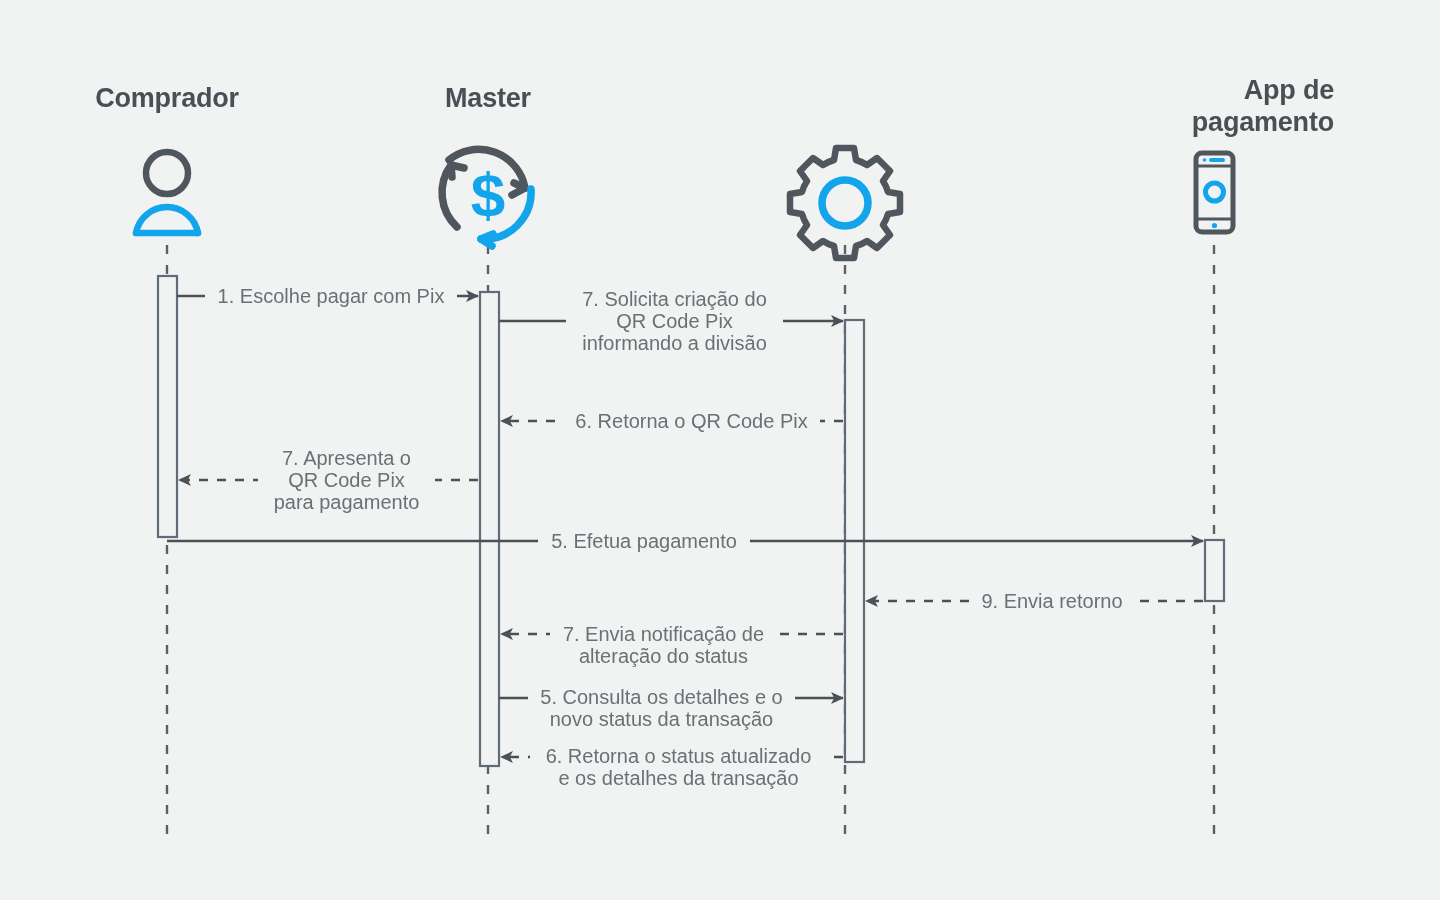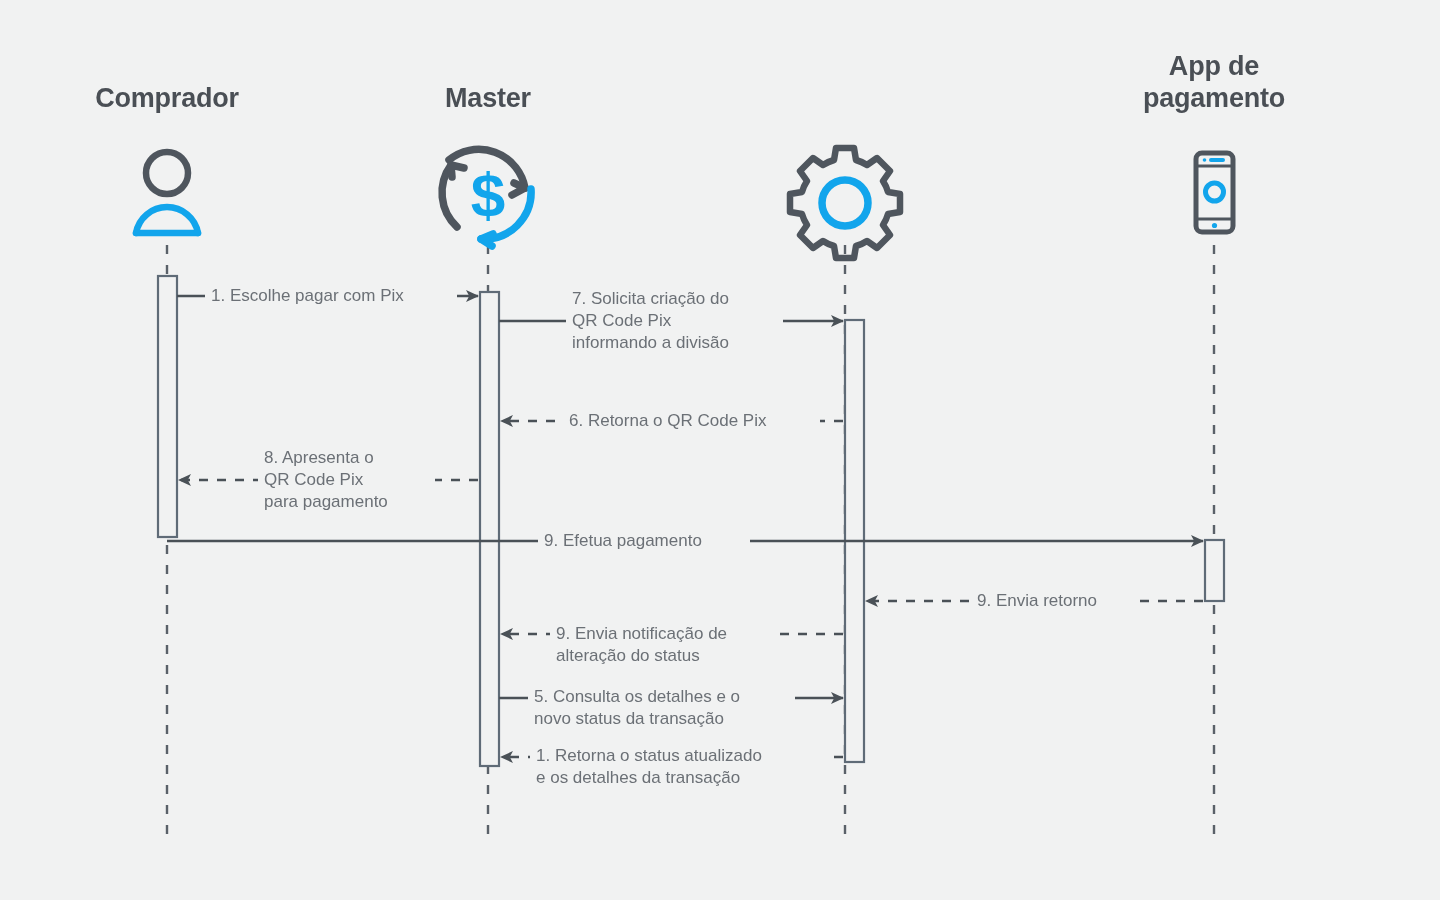--- a/index.html
+++ b/index.html
@@ -30,23 +30,23 @@
     text-align: center;
     font-weight: bold;
     color: #4a4f55;
     font-size: 27px;
     line-height: 32px;
     letter-spacing: -0.2px;
     white-space: pre-line;
   }
   .msg-label {
     position: absolute;
-    text-align: left;
+    text-align: center;
     color: #6b7076;
-    font-size: 17px;
+    font-size: 20px;
     line-height: 22px;
     white-space: pre-line;
     background: #f1f2f2;
     padding: 0 6px;
   }
 </style>
 </head>
 <body>
 
 <div id="stage">
@@ -131,41 +131,41 @@
       <line x1="1196" y1="219" x2="1233" y2="219" stroke="#4f565e" stroke-width="3"></line>
       <rect x="1209" y="158" width="16" height="4" rx="2" fill="#12a5ec"></rect>
       <circle cx="1204.5" cy="160" r="1.8" fill="#12a5ec"></circle>
       <circle cx="1214.5" cy="192" r="9" fill="none" stroke="#12a5ec" stroke-width="5"></circle>
       <circle cx="1214.5" cy="225.5" r="2.6" fill="#12a5ec"></circle>
     </g>
   </svg>
 
   <div class="actor-title" style="left:388px; top:82px;  width:200px;">Master</div>
   <div class="actor-title" style="left:47px;  top:82px;  width:240px;">Comprador</div>
-  <div class="actor-title" style="left:1094px;top:50px;  width:240px;">App de
+  <div class="actor-title" style="left:1094px;top:74px;  width:240px;text-align:right;">App de
 pagamento</div>
 
   <div class="msg-label" style="left:205px; top:285px; width:240px;">1. Escolhe pagar com Pix</div>
 
   <div class="msg-label" style="left:566px; top:288px; width:205px;">7. Solicita criação do
 QR Code Pix
 informando a divisão</div>
 
   <div class="msg-label" style="left:563px; top:410px; width:245px;">6. Retorna o QR Code Pix</div>
 
-  <div class="msg-label" style="left:258px; top:447px; width:165px;">8. Apresenta o
+  <div class="msg-label" style="left:258px; top:447px; width:165px;">7. Apresenta o
 QR Code Pix
 para pagamento</div>
 
-  <div class="msg-label" style="left:538px; top:530px; width:200px;">9. Efetua pagamento</div>
+  <div class="msg-label" style="left:538px; top:530px; width:200px;">5. Efetua pagamento</div>
 
   <div class="msg-label" style="left:971px; top:590px; width:150px;">9. Envia retorno</div>
 
-  <div class="msg-label" style="left:550px; top:623px; width:215px;">9. Envia notificação de
+  <div class="msg-label" style="left:550px; top:623px; width:215px;">7. Envia notificação de
 alteração do status</div>
 
   <div class="msg-label" style="left:528px; top:686px; width:255px;">5. Consulta os detalhes e o
 novo status da transação</div>
 
-  <div class="msg-label" style="left:530px; top:745px; width:285px;">1. Retorna o status atualizado
+  <div class="msg-label" style="left:530px; top:745px; width:285px;">6. Retorna o status atualizado
 e os detalhes da transação</div>
 
 </div>
 
 </body></html>

